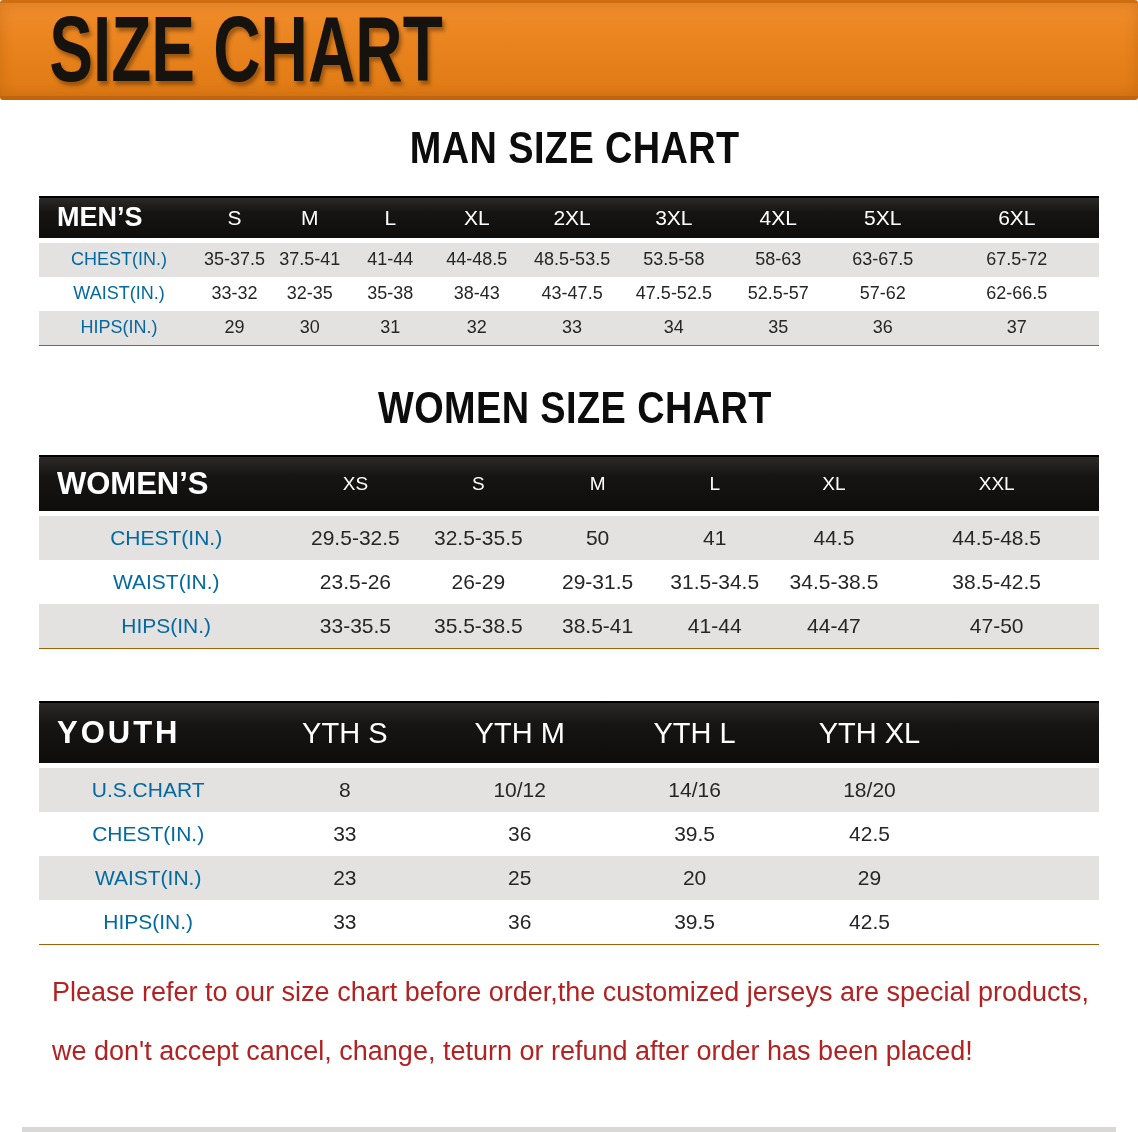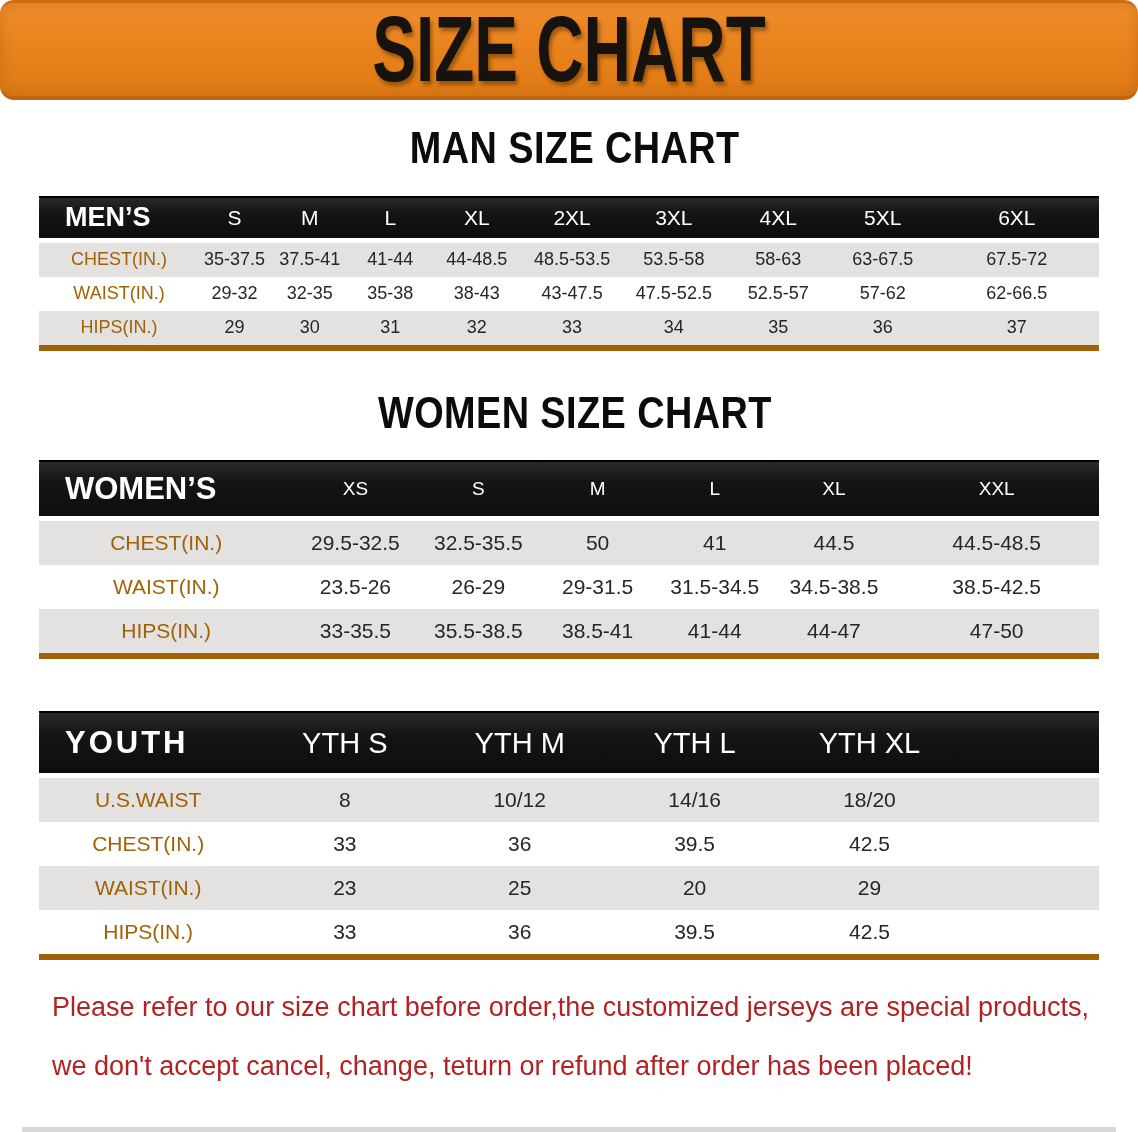--- a/index.html
+++ b/index.html
@@ -9,22 +9,22 @@
     overflow: hidden;
     font-family: "Liberation Sans", sans-serif;
     position: relative;
   }
   
   .banner {
     height: 93px;
     background: linear-gradient(180deg, #f08d2b 0%, #e8821c 50%, #df7a14 100%);
     border-top: 3px solid #cf6d10;
     border-bottom: 4px solid #c2640d;
-    border-radius: 14px;
-    display: flex; align-items: center; justify-content: center;
+    border-radius: 3px;
+    display: flex; align-items: center; justify-content: flex-start;
     box-shadow: inset 0 0 14px rgba(110,55,0,.22);
   }
   .banner h1 {
     margin: 0;
     font-size: 82px;
     font-weight: bold;
     color: #16130e;
     letter-spacing: 0px;
     transform: scale(0.80, 1.12);
     transform-origin: center;
@@ -63,35 +63,35 @@
     color: #ffffff;
     border-top: 2px solid #000000;
     border-bottom: 5px solid #ffffff;
     font-weight: normal;
     text-align: center;
     padding: 0;
     white-space: nowrap;
   }
   thead th.corner {
     text-align: left;
-    padding-left: 26px;
+    padding-left: 18px;
     font-weight: bold;
     border-radius: 3px 0 0 3px;
   }
   tbody th, tbody td {
     font-weight: normal;
     text-align: center;
     color: #262626;
     padding: 0;
     white-space: nowrap;
   }
-  tbody th { color: #a16207; }
+  tbody th { color: #0369a1; }
   tbody tr:nth-child(odd) th, tbody tr:nth-child(odd) td { background: #e3e2e0; }
   tbody tr:nth-child(even) th, tbody tr:nth-child(even) td { background: #ffffff; }
-  tbody tr:last-child th, tbody tr:last-child td { border-bottom: 6px solid #a16207; }
+  tbody tr:last-child th, tbody tr:last-child td { border-bottom: 1px solid #a16207; }
   
   .sec-men thead th   { height: 40px; font-size: 21px; }
   .sec-men thead th.corner   { font-size: 27px; }
   .sec-men tbody th, .sec-men tbody td   { height: 34px; font-size: 18px; }
 
   .sec-women thead th { height: 54px; font-size: 19px; }
   .sec-women thead th.corner { font-size: 31px; }
   .sec-women tbody th, .sec-women tbody td { height: 44px; font-size: 21px; }
 
   .sec-youth thead th { height: 60px; font-size: 29px; margin-top: 22px; }
@@ -160,21 +160,21 @@
             <td>41-44</td>
             <td>44-48.5</td>
             <td>48.5-53.5</td>
             <td>53.5-58</td>
             <td>58-63</td>
             <td>63-67.5</td>
             <td>67.5-72</td>
           </tr>
           <tr>
             <th>WAIST(IN.)</th>
-            <td>29-32</td>
+            <td>33-32</td>
             <td>32-35</td>
             <td>35-38</td>
             <td>38-43</td>
             <td>43-47.5</td>
             <td>47.5-52.5</td>
             <td>52.5-57</td>
             <td>57-62</td>
             <td>62-66.5</td>
           </tr>
           <tr>
@@ -261,21 +261,21 @@
             <th class="corner">YOUTH</th>
             <th>YTH S</th>
             <th>YTH M</th>
             <th>YTH L</th>
             <th>YTH XL</th>
             <th></th>
           </tr>
         </thead>
         <tbody>
           <tr>
-            <th>U.S.WAIST</th>
+            <th>U.S.CHART</th>
             <td>8</td>
             <td>10/12</td>
             <td>14/16</td>
             <td>18/20</td>
             <td></td>
           </tr>
           <tr>
             <th>CHEST(IN.)</th>
             <td>33</td>
             <td>36</td>

